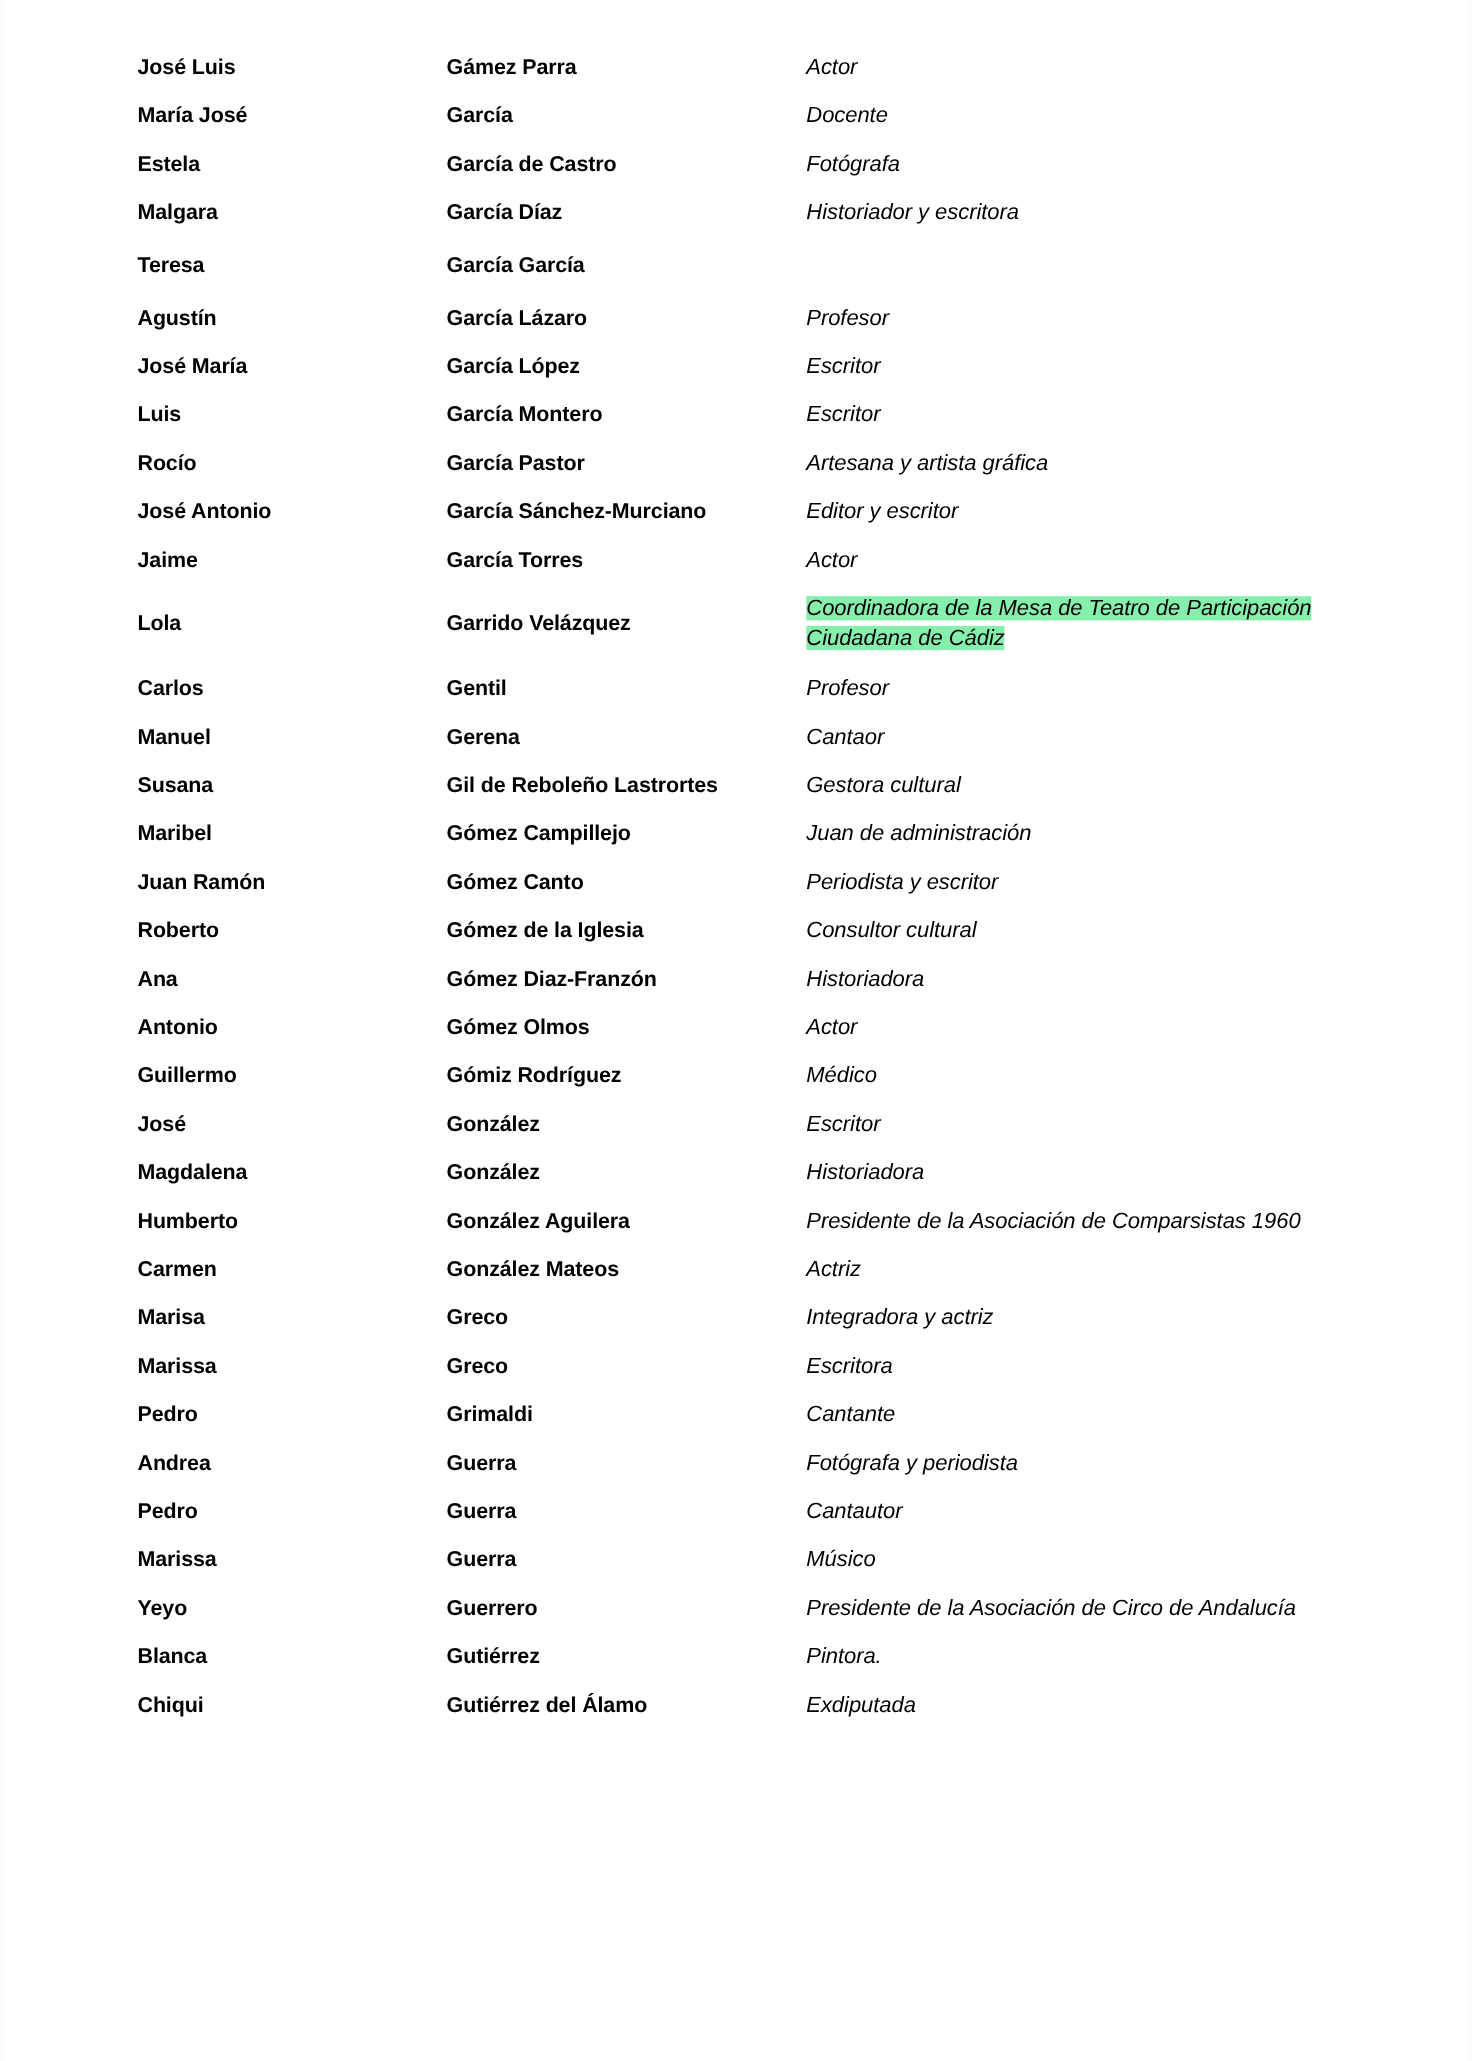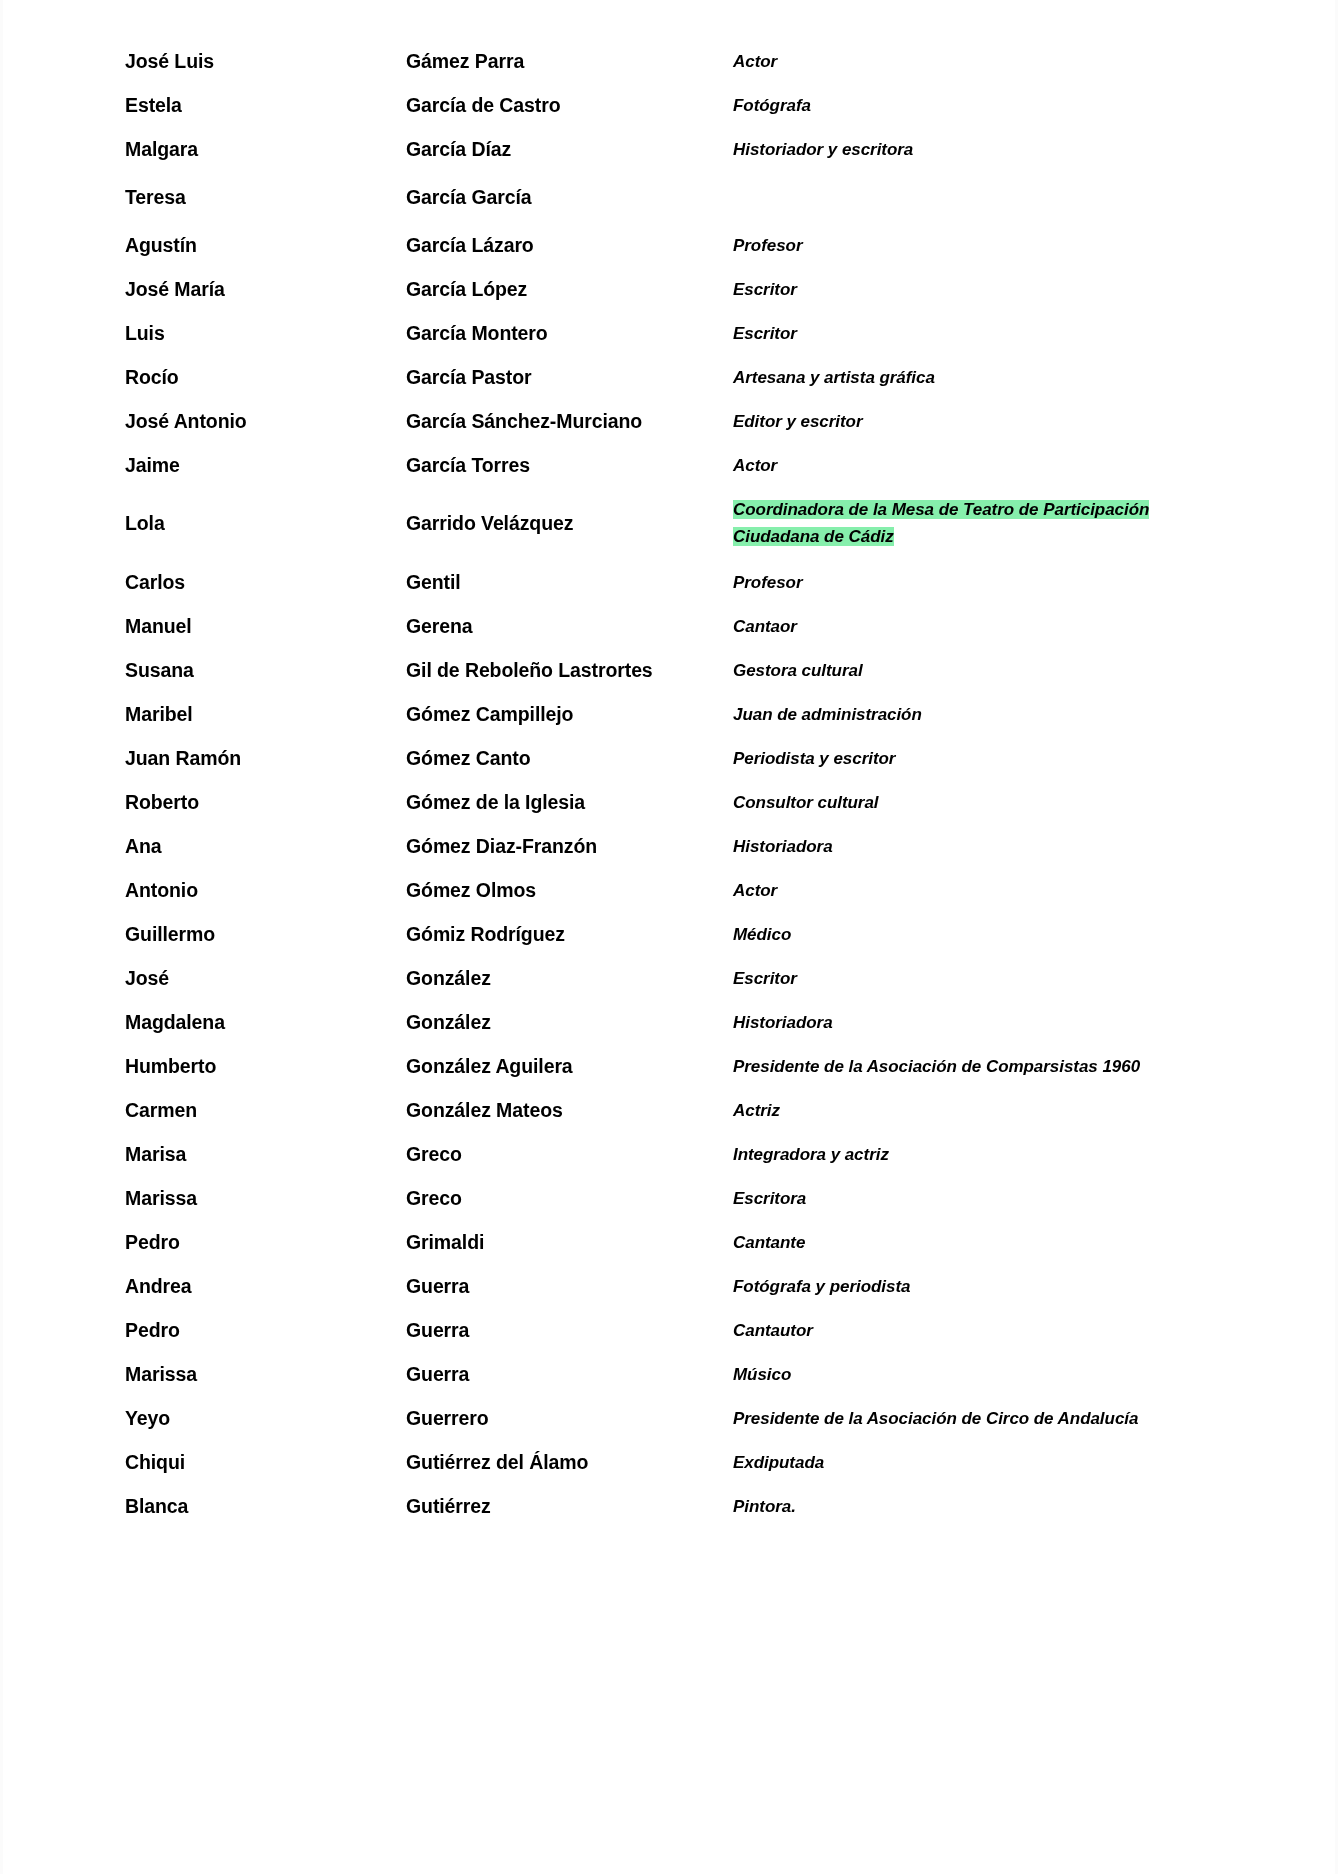--- a/index.html
+++ b/index.html
@@ -61,22 +61,22 @@
     width: 327px;
     flex: 0 0 327px;
     font-weight: bold;
     font-size: 19.5px;
     line-height: 27px;
     letter-spacing: -0.1px;
   }
   .col-role {
     flex: 1 1 auto;
     font-style: italic;
-    font-weight: bold;
-    font-size: 17px;
+    font-weight: normal;
+    font-size: 20px;
     line-height: 27px;
     letter-spacing: -0.05px;
     max-width: 470px;
   }
   .col-role .hl {
     background: #86efac;
     box-decoration-break: clone;
     -webkit-box-decoration-break: clone;
   }
   .empty-role {
@@ -92,20 +92,25 @@
   <div class="page-edge-right"></div>
 
   <div class="directory" id="directory-root">
 
   <div class="row">
         <div class="col-first">José Luis</div>
         <div class="col-last">Gámez Parra</div>
         <div class="col-role">Actor</div>
       </div>
       <div class="row">
+        <div class="col-first">María José</div>
+        <div class="col-last">García</div>
+        <div class="col-role">Docente</div>
+      </div>
+      <div class="row">
         <div class="col-first">Estela</div>
         <div class="col-last">García de Castro</div>
         <div class="col-role">Fotógrafa</div>
       </div>
       <div class="row">
         <div class="col-first">Malgara</div>
         <div class="col-last">García Díaz</div>
         <div class="col-role">Historiador y escritora</div>
       </div>
       <div class="row">
@@ -242,23 +247,23 @@
         <div class="col-first">Marissa</div>
         <div class="col-last">Guerra</div>
         <div class="col-role">Músico</div>
       </div>
       <div class="row">
         <div class="col-first">Yeyo</div>
         <div class="col-last">Guerrero</div>
         <div class="col-role">Presidente de la Asociación de Circo de Andalucía</div>
       </div>
       <div class="row">
+        <div class="col-first">Blanca</div>
+        <div class="col-last">Gutiérrez</div>
+        <div class="col-role">Pintora.</div>
+      </div>
+      <div class="row">
         <div class="col-first">Chiqui</div>
         <div class="col-last">Gutiérrez del Álamo</div>
         <div class="col-role">Exdiputada</div>
       </div>
-      <div class="row">
-        <div class="col-first">Blanca</div>
-        <div class="col-last">Gutiérrez</div>
-        <div class="col-role">Pintora.</div>
-      </div>
     </div>
 </div>
 
 </body></html>

